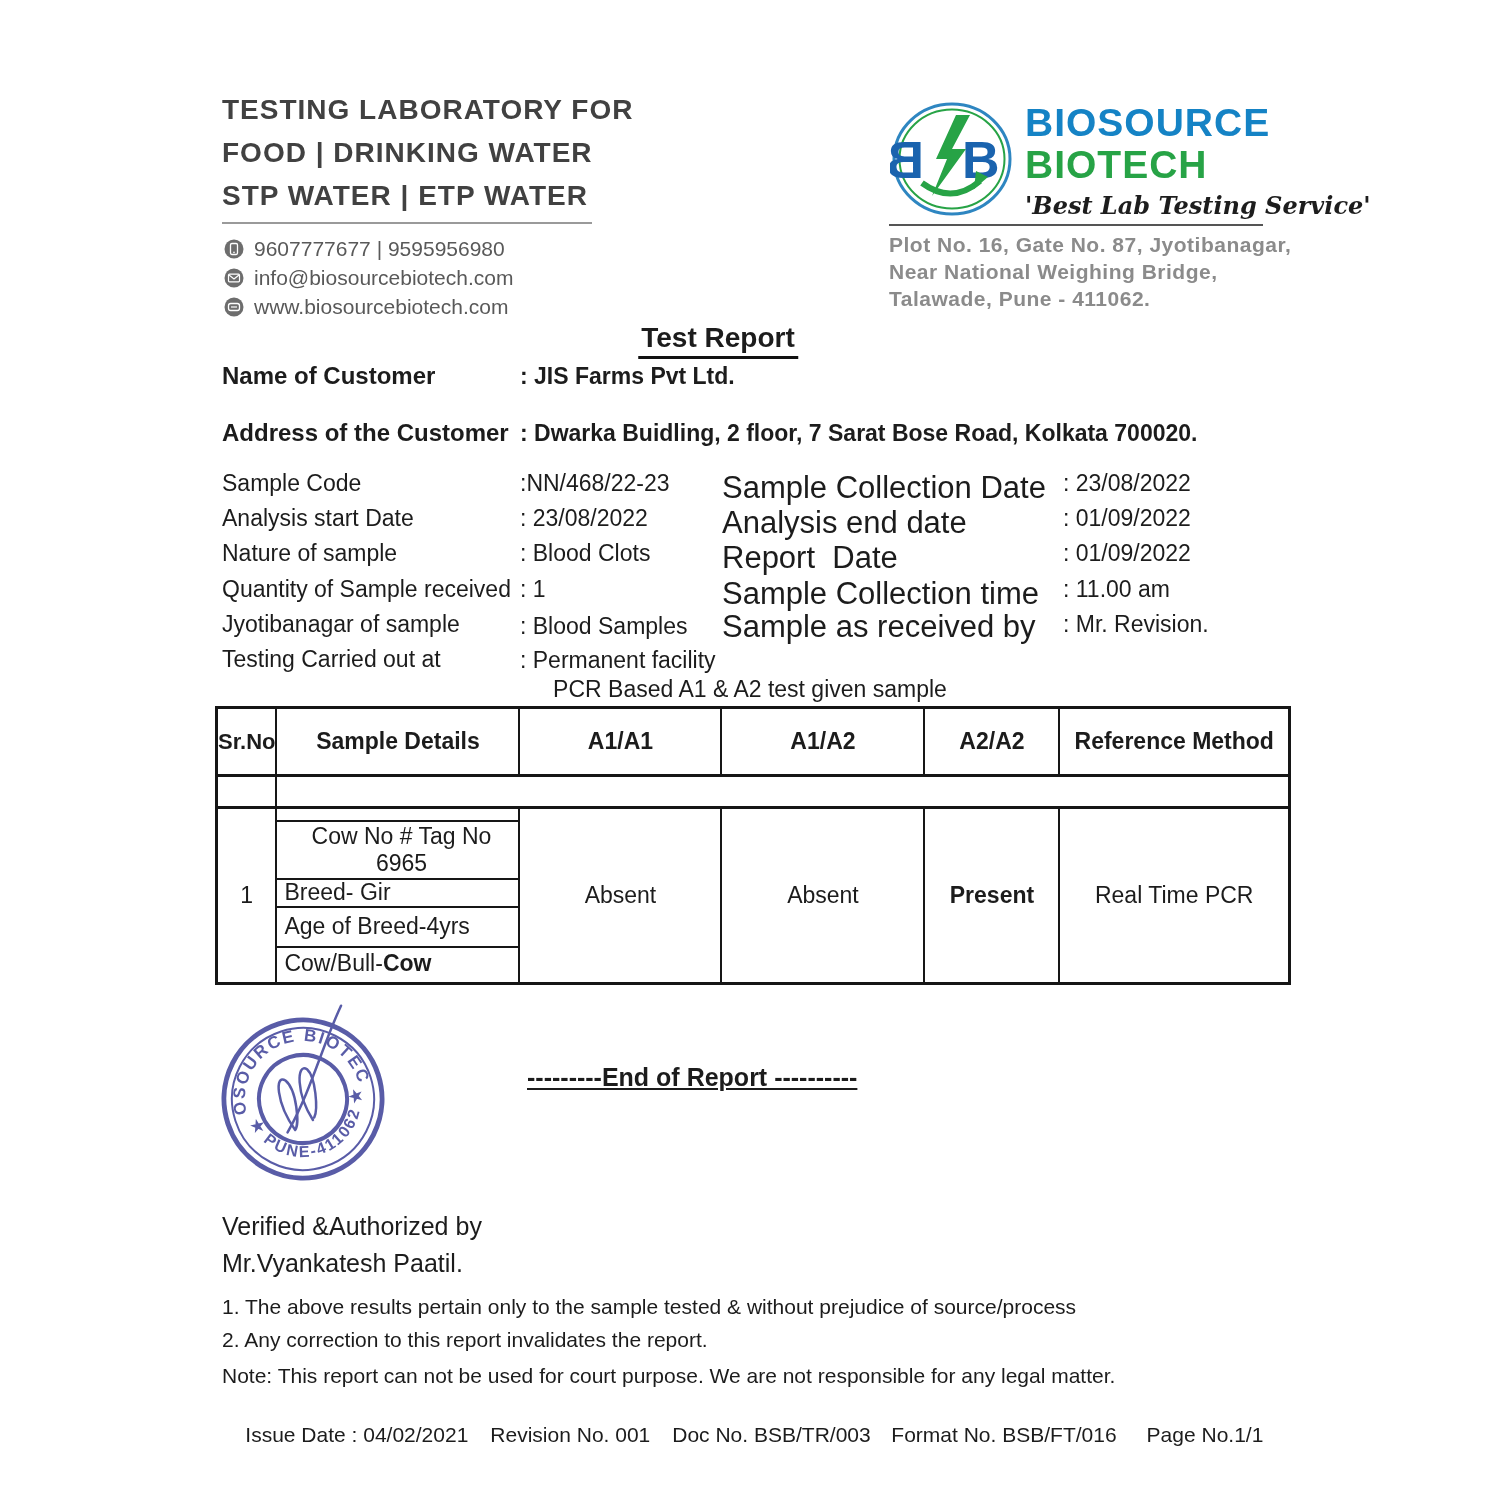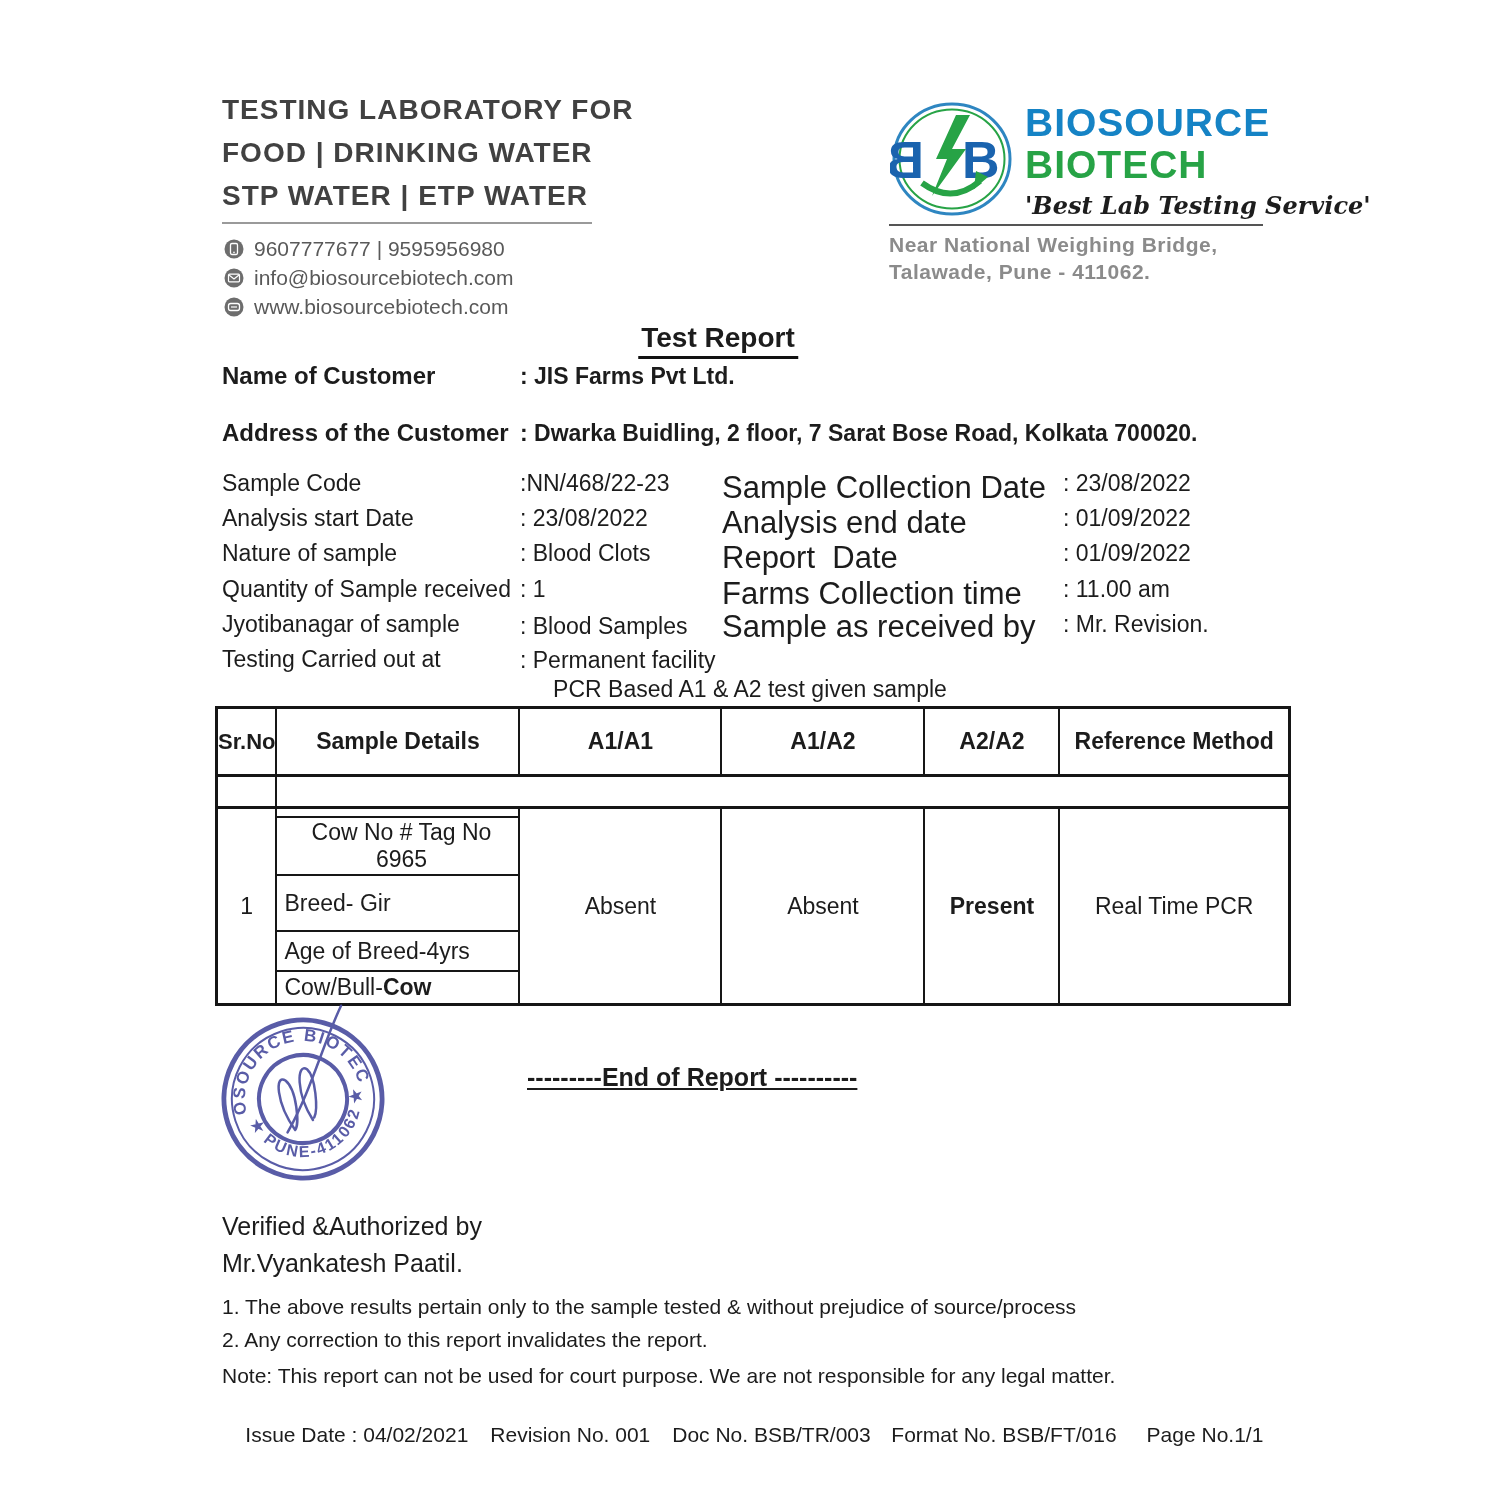--- a/index.html
+++ b/index.html
@@ -46,21 +46,21 @@
   table.results, table.results td { border:2px solid #161616; }
   table.results { border-width:3px; }
   table.results td { vertical-align:middle; text-align:center; font-size:23px; padding:0; }
   td.th-cell { font-weight:bold; font-size:24px; height:68px; border-bottom-width:3px; }
   tr.empty-row td { height:32px; border-top-width:3px; border-bottom-width:3px; }
   tr.data-row td { height:176px; border-top-width:3px; }
   .details-cell { text-align:left; vertical-align:top; }
   .details-stack { margin-top:7px; border-top:2px solid #161616; }
   .d-sub { display:flex; align-items:center; padding-left:7px; font-size:23px; border-bottom:2px solid #161616; }
   .d-sub.s1 { height:58px; }
-  .d-sub.s2 { height:56px; }
+  .d-sub.s2 { height:28px; }
   .d-sub.s3 { height:40px; }
   .d-sub.s4 { height:31px; border-bottom:none; }
   .bold { font-weight:bold; }
 
   
   .stamp { position:absolute; left:218px; top:1014px; width:170px; height:170px; transform:rotate(-18deg); opacity:0.92; }
   .end-report { position:absolute; left:527px; top:1063px; font-size:25px; font-weight:600; text-decoration:underline; white-space:pre; }
 
   
   .verified1 { position:absolute; left:222px; top:1212px; font-size:25px; }
@@ -119,20 +119,21 @@
     <polygon points="86,72 98,78 84,90" fill="#27a346"></polygon>
   </svg>
 
   <div class="logo-text">
     <div class="logo-name1" style="color: rgb(21, 131, 197);">BIOSOURCE</div>
     <div class="logo-name2" style="color: rgb(39, 163, 70);">BIOTECH</div>
     <div class="logo-tagline">'Best Lab Testing Service'</div>
   </div>
   <div class="logo-divider"></div>
   <div class="logo-address">
+    <div>Plot No. 16, Gate No. 87, Jyotibanagar,</div>
     <div>Near National Weighing Bridge,</div>
     <div>Talawade, Pune - 411062.</div>
   </div>
 
   <div class="title">Test Report</div>
 
   <div class="cust-label" style="top:362px">Name of Customer</div>
   <div class="cust-value" style="top:363px">: JIS Farms Pvt Ltd.</div>
   <div class="cust-label" style="top:419px">Address of the Customer</div>
   <div class="cust-value" style="top:420px">: Dwarka Buidling, 2 floor, 7 Sarat Bose Road, Kolkata 700020.</div>
@@ -147,21 +148,21 @@
   <div class="f-label2" style="top:505px">Analysis end date</div>
   <div class="f-value2" style="top:505px">: 01/09/2022</div>
 
   <div class="f-label1" style="top:540px">Nature of sample</div>
   <div class="f-value1" style="top:540px">: Blood Clots</div>
   <div class="f-label2" style="top:540px">Report  Date</div>
   <div class="f-value2" style="top:540px">: 01/09/2022</div>
 
   <div class="f-label1" style="top:576px">Quantity of Sample received</div>
   <div class="f-value1" style="top:576px">: 1</div>
-  <div class="f-label2" style="top:576px">Farms Collection time</div>
+  <div class="f-label2" style="top:576px">Sample Collection time</div>
   <div class="f-value2" style="top:576px">: 11.00 am</div>
 
   <div class="f-label1" style="top:611px">Jyotibanagar of sample</div>
   <div class="f-value1" style="top:613px">: Blood Samples</div>
   <div class="f-label2" style="top:609px">Sample as received by</div>
   <div class="f-value2" style="top:611px">: Mr. Revision.</div>
 
   <div class="f-label1" style="top:646px">Testing Carried out at</div>
   <div class="f-value1" style="top:647px">: Permanent facility</div>
 

